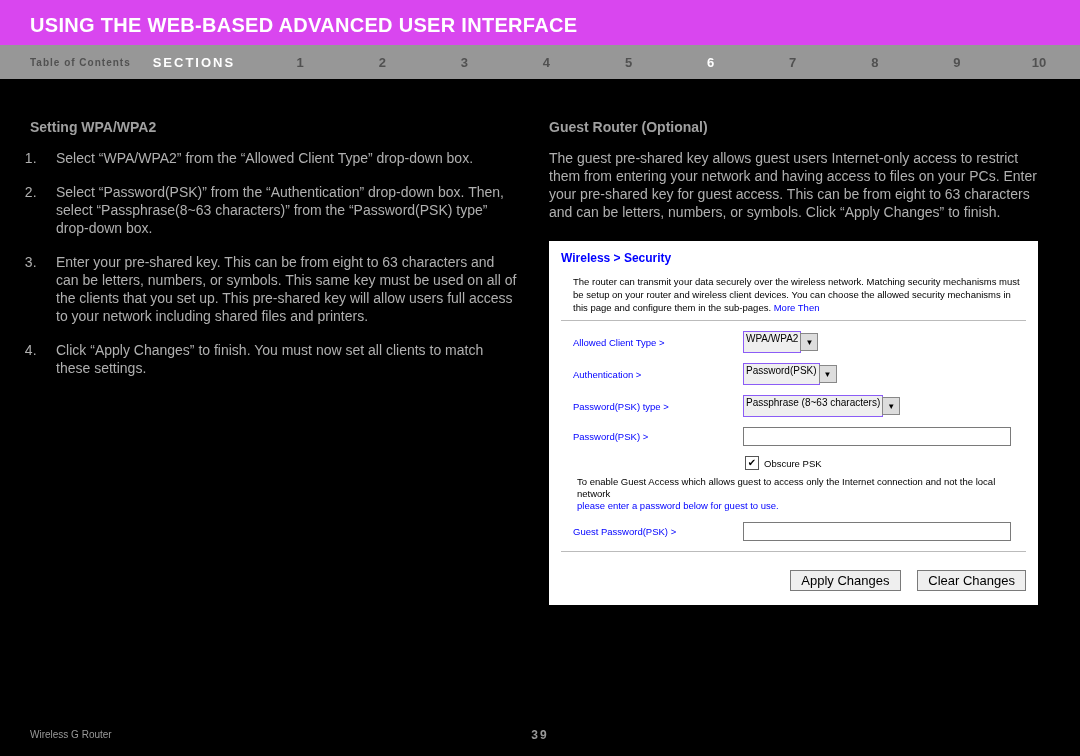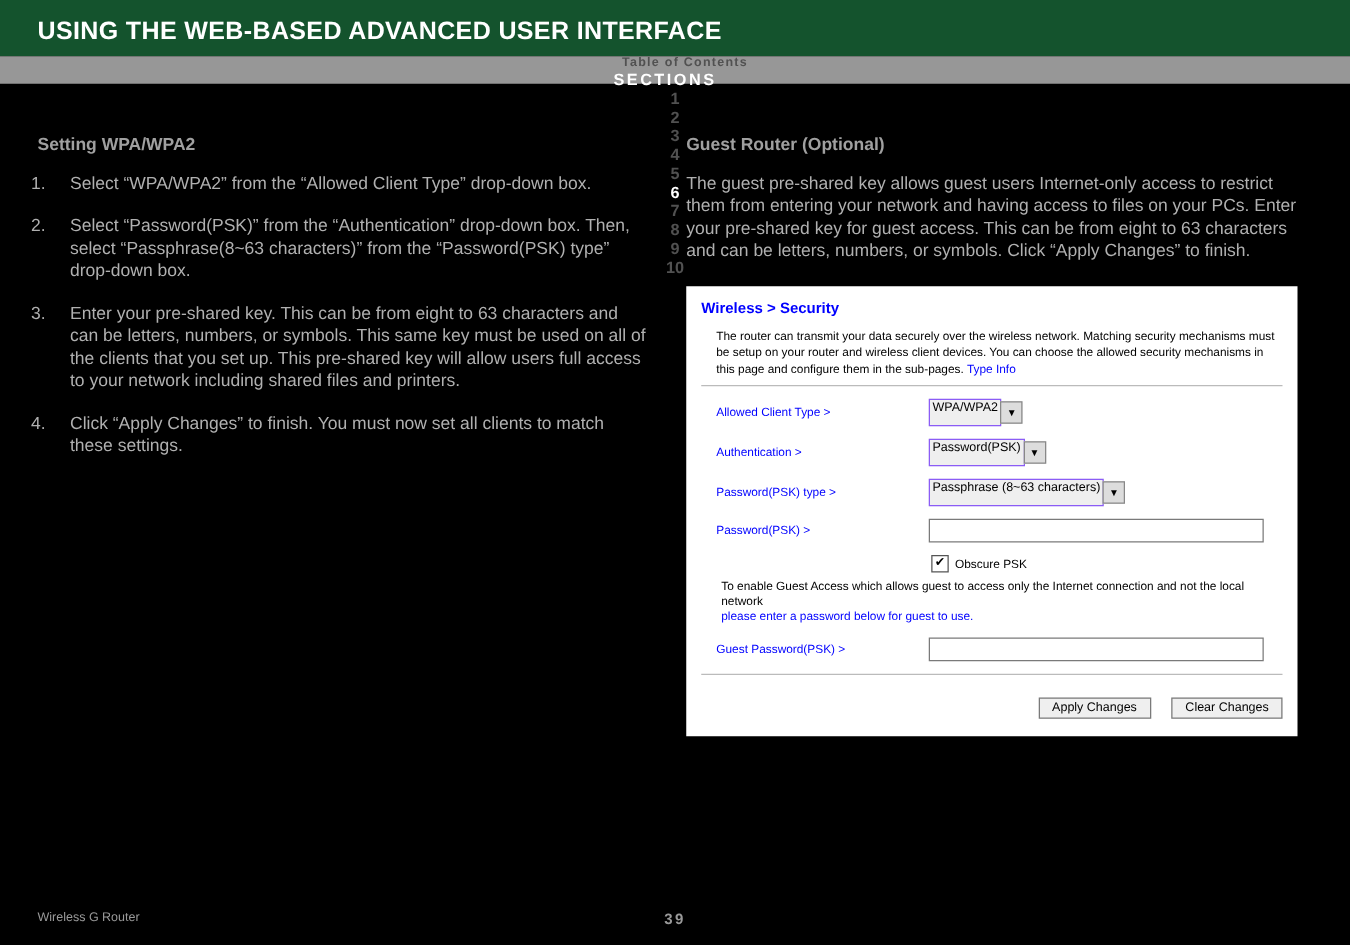--- a/index.html
+++ b/index.html
@@ -1,21 +1,21 @@
 <!DOCTYPE html>
 <html><head>
 <meta charset="utf-8">
 <style>
   html,body{margin:0;padding:0;background:#fff;}
   body{width:1080px;height:756px;background:#000;color:#b0b0b0;font-family:Arial,Helvetica,sans-serif;overflow:hidden;}
 
-  .header-bar{background:#14532d;padding:14px 0 8px 30px;}
+  .header-bar{background:#d946ef;padding:14px 0 8px 30px;}
   .header-bar h1{margin:0;font-size:20px;font-weight:bold;color:#fff;letter-spacing:0.3px;}
 
-  .nav-bar{display:flex;align-items:center;background:#979797;height:22px;flex-direction:column;}
+  .nav-bar{display:flex;align-items:center;background:#979797;height:34px;}
   .nav-toc{color:#515151;font-size:10px;font-weight:bold;letter-spacing:1px;padding:0 14px 0 30px;}
   .nav-sections{color:#fff;font-size:13px;font-weight:bold;letter-spacing:2px;padding:0 24px 0 8px;}
   .nav-num{flex:1;text-align:center;color:#515151;font-size:13px;font-weight:bold;}
   .nav-num.active{color:#fff;}
 
   .content{display:flex;padding:40px 42px 0 30px;}
   .col{width:50%;}
   .col-left{padding-right:20px;}
   .col-right{padding-left:10px;}
 
@@ -37,21 +37,21 @@
   .rp-label{color:#0000ff;font-size:9.5px;width:170px;}
   .rp-select{font-size:10px;background:#efefef;border:1px solid #8b5cf6;padding:1px 2px;height:18px;}
   .rp-select-wrap{display:inline-flex;align-items:center;}
   .rp-select-wrap .arrow-box{width:16px;height:16px;background:#ddd;border:1px solid #888;margin-left:-1px;display:flex;align-items:center;justify-content:center;font-size:8px;}
   .rp-input{border:1px solid #7a7a7a;height:17px;width:260px;font-size:10px;padding:0 3px;}
   .rp-check-row{display:flex;align-items:center;margin:4px 0 6px 184px;font-size:9.5px;color:#000;}
   .rp-check{width:12px;height:12px;border:1px solid #555;background:#fff;margin-right:5px;display:flex;align-items:center;justify-content:center;font-size:10px;line-height:1;}
   .rp-note{font-size:9.5px;color:#000;margin:2px 0 2px 16px;line-height:12px;}
   .rp-note .blue{color:#0000ff;}
   .rp-buttons{text-align:right;margin-top:18px;}
-  .rp-buttons button{font-size:10px;padding:2px 10px;margin-left:14px;background:#efefef;border:1px solid #7a7a7a;}
+  .rp-buttons button{font-size:13px;padding:2px 10px;margin-left:14px;background:#efefef;border:1px solid #7a7a7a;}
 
   .footer{position:absolute;bottom:16px;left:30px;right:30px;display:flex;align-items:center;}
   .footer .prod{color:#999;font-size:10px;font-weight:normal;}
   .footer .pg{position:absolute;left:0;right:0;text-align:center;color:#999;font-size:12px;font-weight:bold;letter-spacing:2px;}
 </style>
 </head>
 <body>
 
 <div class="header-bar">
   <h1>USING THE WEB-BASED ADVANCED USER INTERFACE</h1>
@@ -84,21 +84,21 @@
   </div>
 
   <div class="col col-right">
     <p class="section-heading">Guest Router (Optional)</p>
     <p class="body-text">The guest pre-shared key allows guest users Internet-only access to restrict them from entering your network and having access to files on your PCs. Enter your pre-shared key for guest access. This can be from eight to 63 characters and can be letters, numbers, or symbols. Click “Apply Changes” to finish.</p>
 
     <div class="router-panel">
       <div class="rp-breadcrumb">Wireless &gt; Security</div>
       <p class="rp-intro">
         <span>The router can transmit your data securely over the wireless network. Matching security mechanisms must be setup on your router and wireless client devices. You can choose the allowed security mechanisms in this page and configure them in the sub-pages.</span>
-        <span class="more">Type Info</span>
+        <span class="more">More Then</span>
       </p>
       <hr class="rp-hr">
 
       <div class="rp-row">
         <span class="rp-label">Allowed Client Type &gt;</span>
         <span class="rp-select-wrap">
           <span class="rp-select">WPA/WPA2</span>
           <span class="arrow-box">▼</span>
         </span>
       </div>

